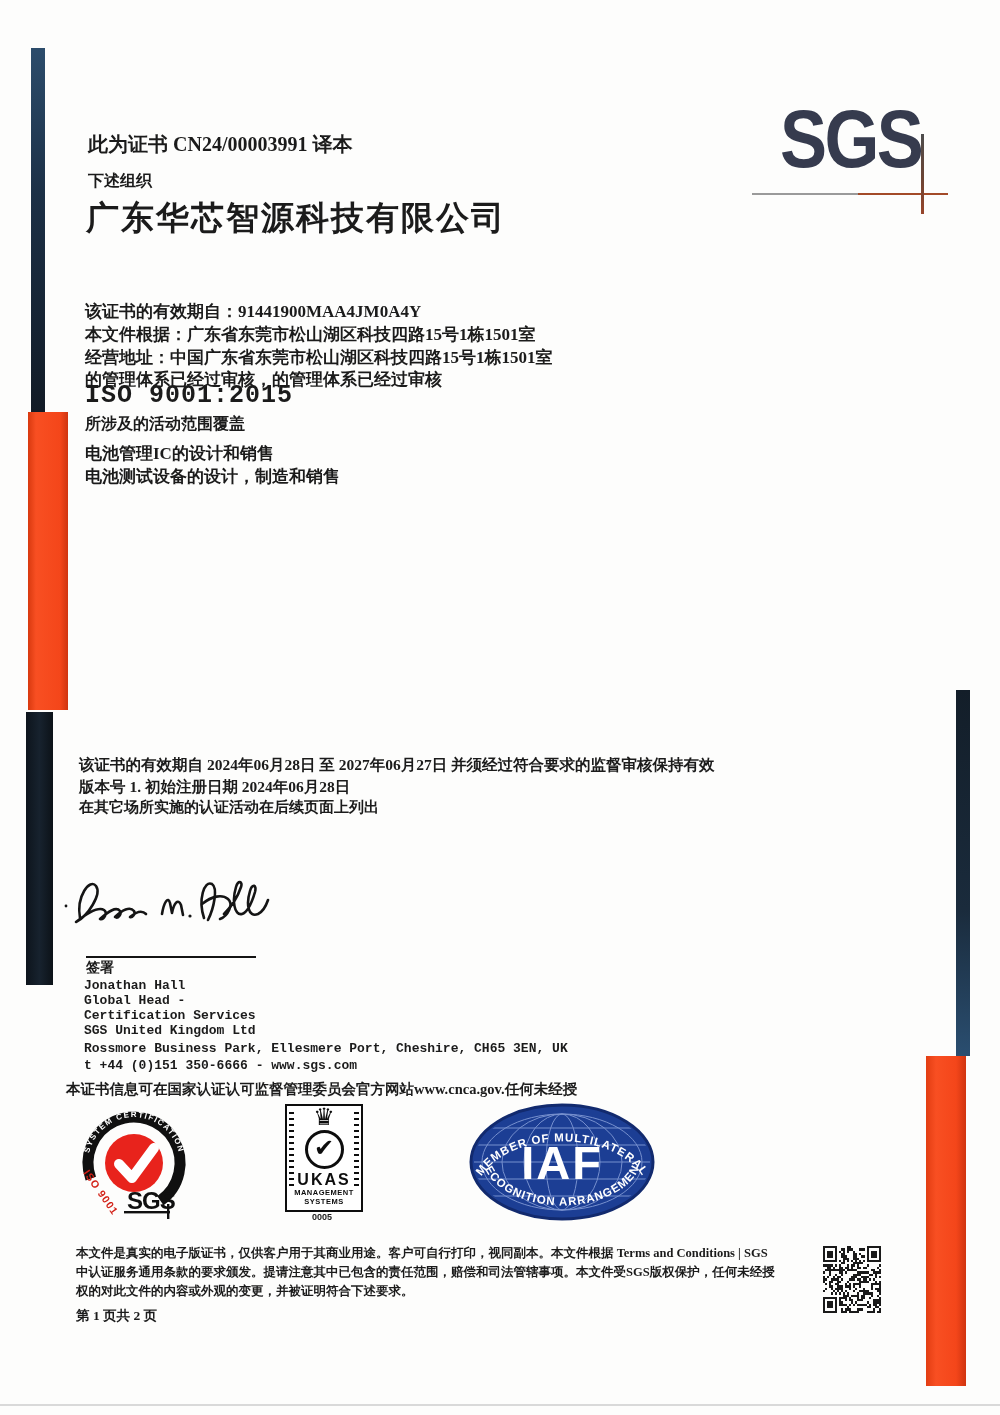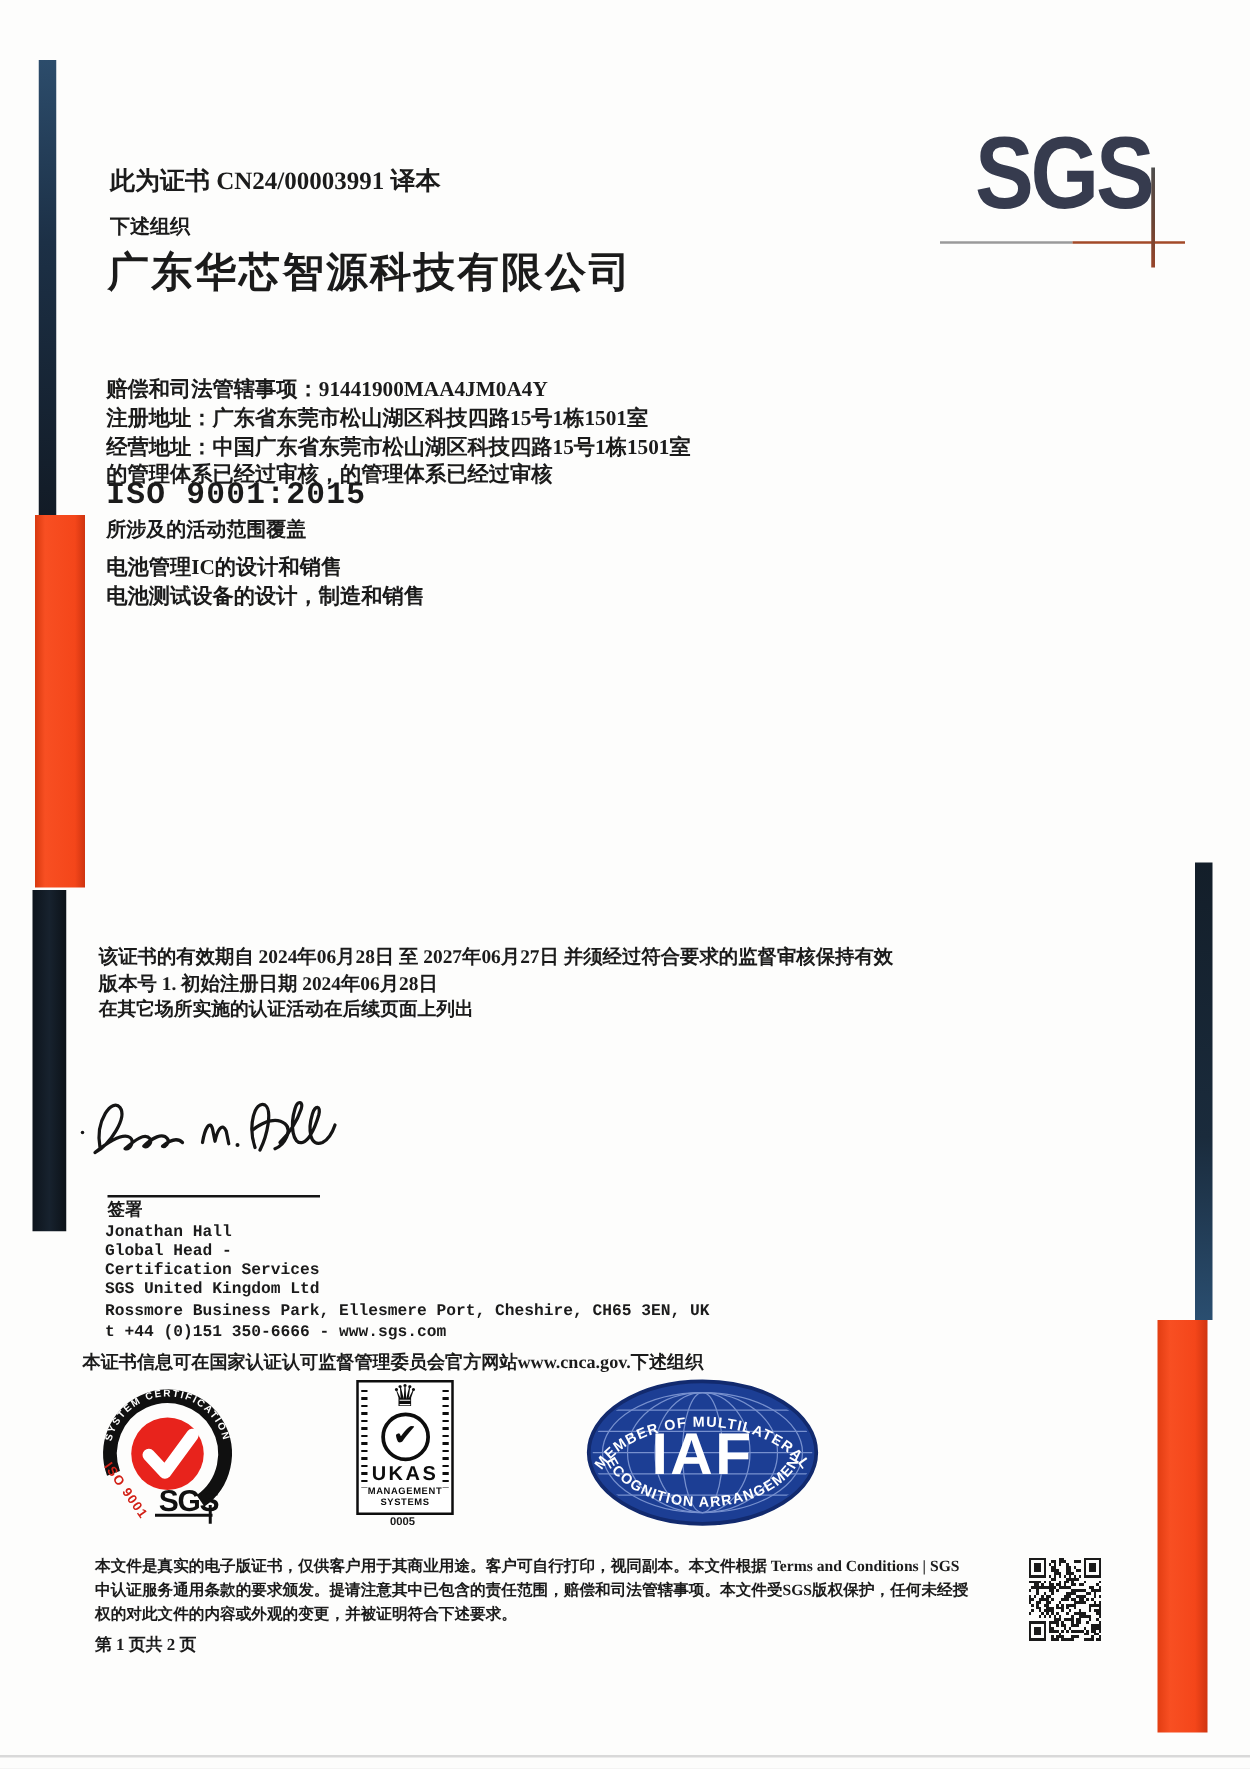--- a/index.html
+++ b/index.html
@@ -104,22 +104,22 @@
 
   <div class="abs sgs-wordmark">SGS</div>
   <div class="abs cross-h-gray"></div>
   <div class="abs cross-h-red"></div>
   <div class="abs cross-v"></div>
 
   <div class="abs cn t-translation">此为证书 CN24/00003991 译本</div>
   <div class="abs cn t-orgintro">下述组织</div>
   <div class="abs cn t-orgname">广东华芯智源科技有限公司</div>
 
-  <div class="abs cn t-credit">赔偿和司法管辖事项：91441900MAA4JM0A4Y</div>
-  <div class="abs cn t-regaddr">注册地址：广东省东莞市松山湖区科技四路15号1栋1501室</div>
+  <div class="abs cn t-credit">该证书的有效期自：91441900MAA4JM0A4Y</div>
+  <div class="abs cn t-regaddr">本文件根据：广东省东莞市松山湖区科技四路15号1栋1501室</div>
   <div class="abs cn t-opaddr">经营地址：中国广东省东莞市松山湖区科技四路15号1栋1501室</div>
   <div class="abs cn t-audit">的管理体系已经过审核，的管理体系已经过审核</div>
   <div class="abs mono t-standard">ISO 9001:2015</div>
 
   <div class="abs cn t-scope-h">所涉及的活动范围覆盖</div>
   <div class="abs cn t-scope1">电池管理IC的设计和销售</div>
   <div class="abs cn t-scope2">电池测试设备的设计，制造和销售</div>
 
   <div class="abs cn t-val1">该证书的有效期自 2024年06月28日 至 2027年06月27日 并须经过符合要求的监督审核保持有效</div>
   <div class="abs cn t-val2">版本号 1. 初始注册日期 2024年06月28日</div>
@@ -139,21 +139,21 @@
 
   <div class="abs sig-rule"></div>
   <div class="abs cn t-signlabel">签署</div>
   <div class="abs mono signer t-sname">Jonathan Hall</div>
   <div class="abs mono signer t-stitle1">Global Head -</div>
   <div class="abs mono signer t-stitle2">Certification Services</div>
   <div class="abs mono signer t-scompany">SGS United Kingdom Ltd</div>
   <div class="abs mono signer t-saddress">Rossmore Business Park, Ellesmere Port, Cheshire, CH65 3EN, UK</div>
   <div class="abs mono signer t-sphone">t +44 (0)151 350-6666 - www.sgs.com</div>
 
-  <div class="abs cn t-verify">本证书信息可在国家认证认可监督管理委员会官方网站www.cnca.gov.下述组织</div>
+  <div class="abs cn t-verify">本证书信息可在国家认证认可监督管理委员会官方网站www.cnca.gov.任何未经授</div>
 
   <div class="abs stamp-wrap">
     <svg width="118" height="120" viewBox="0 0 118 120">
       <defs>
         <path id="ringTextPath" d="M 15.6 50.1 A 46 46 0 0 1 104.4 50.1"></path>
       </defs>
       <path d="M 16.8 77.7 A 46 46 0 1 1 86.4 99.7" fill="none" stroke="#101010" stroke-width="11"></path>
       <text font-family="Liberation Sans, DejaVu Sans, sans-serif" font-size="8" font-weight="bold" fill="#ffffff" letter-spacing="1.4">
         <textPath href="#ringTextPath" startOffset="50%" text-anchor="middle">SYSTEM CERTIFICATION</textPath>
       </text>

